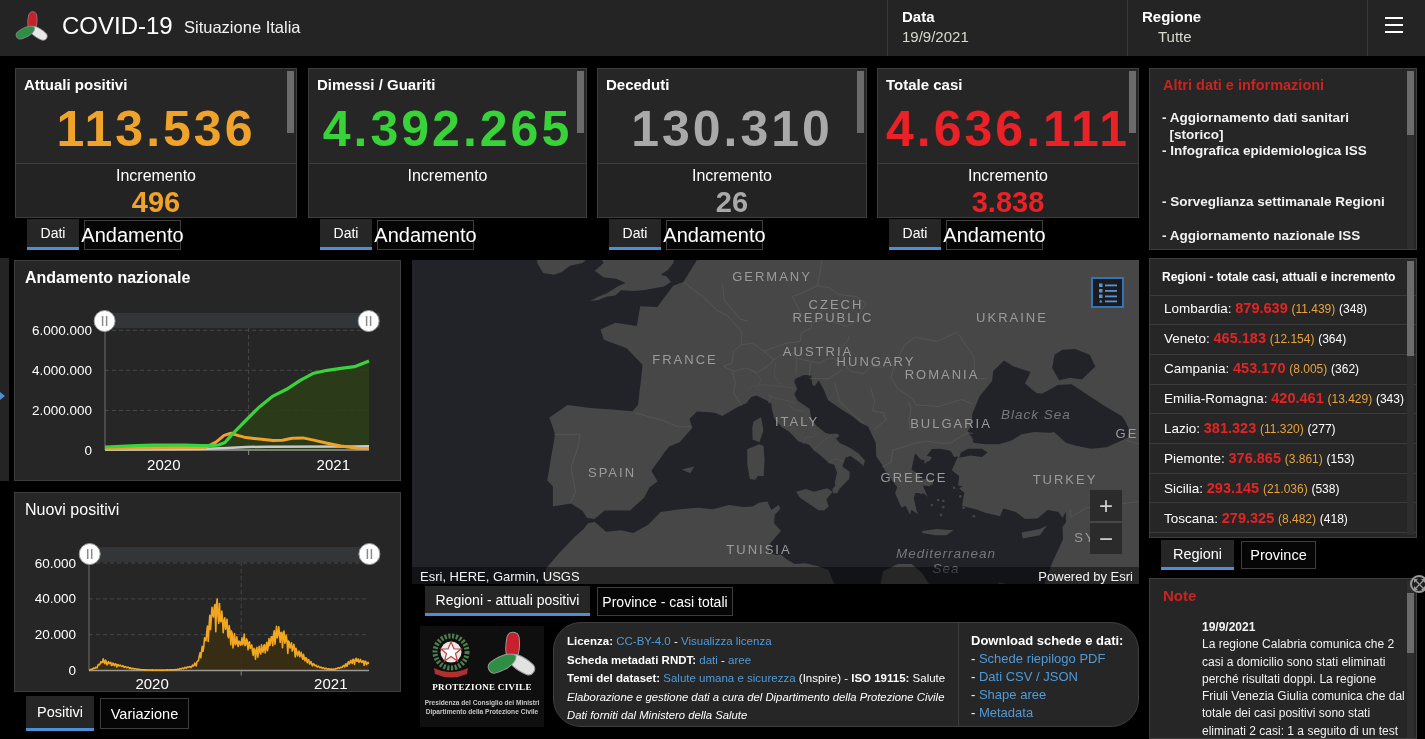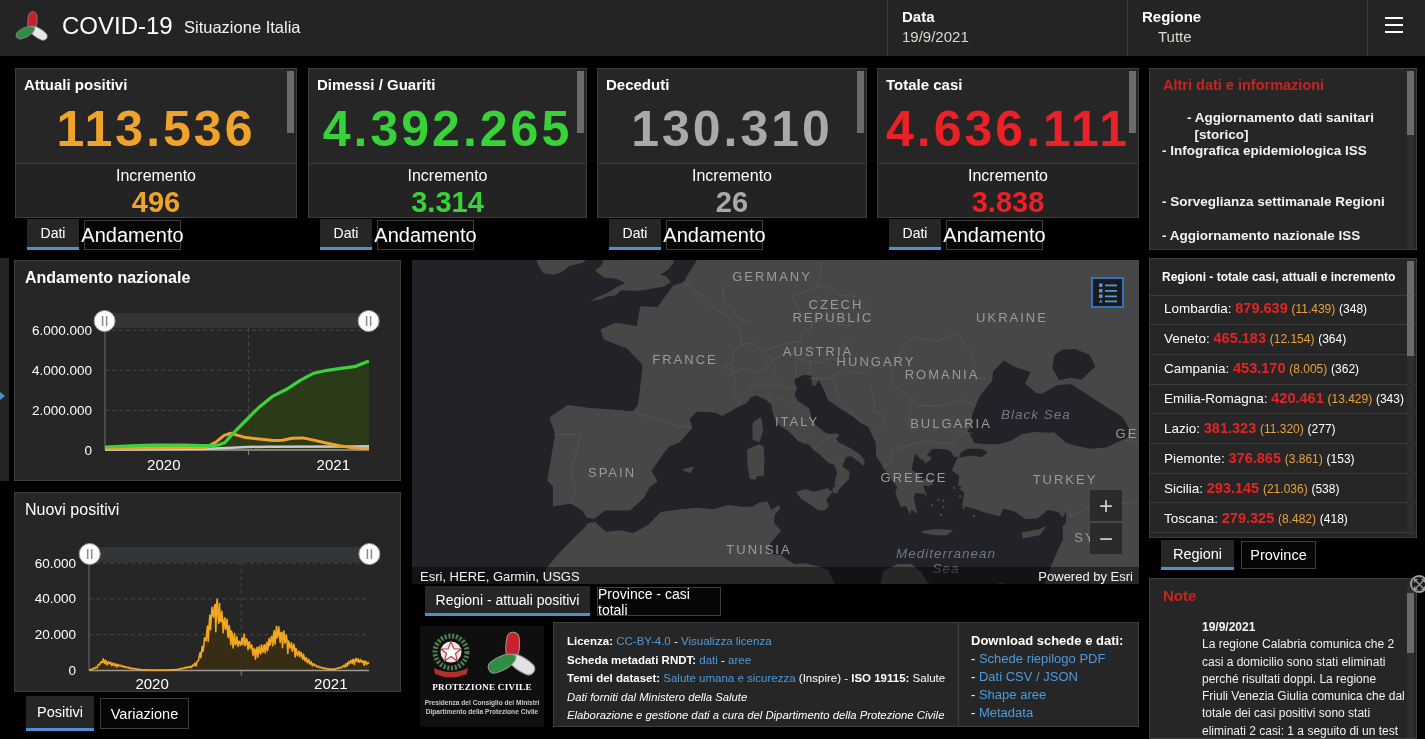--- a/index.html
+++ b/index.html
@@ -52,21 +52,20 @@
   <div class="sb" style="right:2px;top:2px;height:62px;"></div>
 </div>
 <div class="tab-on" style="left:27px;top:219px;width:52px;height:31px;">Dati</div>
 <div class="tab-off" style="left:84px;top:220px;width:97px;height:30px;">Andamento</div>
 
 <div class="panel" style="left:308px;top:68px;width:279px;height:150px;">
   <div class="abs" style="left:8px;top:7px;font-size:15px;font-weight:bold;color:#fff;">Dimessi / Guariti</div>
   <div class="abs" style="left:0;top:25px;width:277px;height:70px;display:flex;align-items:center;justify-content:center;font-size:50px;font-weight:bold;letter-spacing:3px;color:#38d338;">4.392.265</div>
   <div class="abs" style="left:0;top:94px;width:277px;height:54px;background:#232323;border-top:1px solid #3e3e3e;">
     <div style="text-align:center;margin-top:3px;font-size:16px;color:#fff;">Incremento</div>
-    <div style="text-align:center;margin-top:1px;font-size:29px;font-weight:bold;color:#38d338;">3.314</div>
   </div>
   <div class="sb" style="right:2px;top:2px;height:62px;"></div>
 </div>
 <div class="tab-on" style="left:320px;top:219px;width:52px;height:31px;">Dati</div>
 <div class="tab-off" style="left:377px;top:220px;width:97px;height:30px;">Andamento</div>
 
 <div class="panel" style="left:597px;top:68px;width:270px;height:150px;">
   <div class="abs" style="left:8px;top:7px;font-size:15px;font-weight:bold;color:#fff;">Deceduti</div>
   <div class="abs" style="left:0;top:25px;width:268px;height:70px;display:flex;align-items:center;justify-content:center;font-size:50px;font-weight:bold;letter-spacing:3px;color:#a9a9a9;">130.310</div>
   <div class="abs" style="left:0;top:94px;width:268px;height:54px;background:#232323;border-top:1px solid #3e3e3e;">
@@ -274,61 +273,61 @@
           <rect x="7" y="18.5" width="12" height="1.8"></rect>
         </g>
  </svg>
  <div class="abs" style="left:678px;top:230px;width:32px;height:31px;background:#2b2b2b;color:#cfcfcf;font-size:24px;display:flex;align-items:center;justify-content:center;font-weight:300;">+</div>
  <div class="abs" style="left:678px;top:263px;width:32px;height:31px;background:#2b2b2b;color:#cfcfcf;font-size:24px;display:flex;align-items:center;justify-content:center;font-weight:300;">−</div>
  <div class="abs" style="left:0;top:307px;width:727px;height:17px;background:rgba(0,0,0,0.45);"></div>
  <div class="abs" style="left:8px;top:309px;font-size:13px;color:#f2f2f2;">Esri, HERE, Garmin, USGS</div>
  <div class="abs" style="right:6px;top:309px;font-size:13px;color:#f2f2f2;">Powered by Esri</div>
 </div>
 <div class="tab-on" style="left:425px;top:586px;width:165px;height:30px;font-size:14px;">Regioni - attuali positivi</div>
-<div class="tab-off" style="left:597px;top:587px;width:124px;height:29px;font-size:14px;">Province - casi totali</div>
+<div class="tab-off" style="left:597px;top:587px;width:136px;height:29px;font-size:14px;">Province - casi totali</div>
 
 <div class="abs" style="left:420px;top:626px;width:124px;height:101px;background:#0f0f0f;">
  <svg class="abs" style="left:8px;top:4px;" width="46" height="52" viewBox="0 0 46 52">
    <circle cx="23" cy="22" r="16" fill="none" stroke="#4e7d4e" stroke-width="5" stroke-dasharray="2.2,1.6"></circle>
    <circle cx="23" cy="22" r="10.5" fill="#e8e8e8"></circle>
    <path d="M23 12 L26 19 L33 19 L27.5 23.5 L29.5 31 L23 26.5 L16.5 31 L18.5 23.5 L13 19 L20 19 Z" fill="#fff" stroke="#c04040" stroke-width="1.2"></path>
    <path d="M6 38 Q23 46 40 38 L39 44 Q23 51 7 44 Z" fill="#b03030"></path>
  </svg>
  <svg class="abs" style="left:64px;top:2px;" width="56" height="56" viewBox="0 0 56 56">
   <g transform="translate(28,30) rotate(3)">
       <path transform="rotate(0)" d="M0,4.5 C-6.5,1.5 -8,-9 -6,-21 C-4.5,-27.5 4.5,-27.5 6,-21 C8,-9 6.5,1.5 0,4.5 Z" fill="#c8202d" stroke="#999" stroke-width="1"></path>
       <path transform="rotate(120)" d="M0,4.5 C-6.5,1.5 -8,-9 -6,-21 C-4.5,-27.5 4.5,-27.5 6,-21 C8,-9 6.5,1.5 0,4.5 Z" fill="#e2e2e2" stroke="#999" stroke-width="1"></path>
       <path transform="rotate(240)" d="M0,4.5 C-6.5,1.5 -8,-9 -6,-21 C-4.5,-27.5 4.5,-27.5 6,-21 C8,-9 6.5,1.5 0,4.5 Z" fill="#2e8f44" stroke="#999" stroke-width="1"></path>
   </g>
  </svg>
  <div class="abs" style="left:0;top:56px;width:124px;text-align:center;font-family:'Liberation Serif',serif;font-size:9px;font-weight:bold;color:#fff;letter-spacing:0.3px;">PROTEZIONE CIVILE</div>
  <div class="abs" style="left:0;top:73px;width:124px;text-align:center;font-size:6.6px;font-weight:bold;color:#c6c6c6;">Presidenza del Consiglio dei Ministri</div>
  <div class="abs" style="left:0;top:82px;width:124px;text-align:center;font-size:6.6px;font-weight:bold;color:#c6c6c6;">Dipartimento della Protezione Civile</div>
 </div>
-<div class="panel" style="left:553px;top:622px;width:586px;height:105px;">
+<div class="panel" style="left:553px;top:622px;width:586px;height:105px;border-radius:28px;">
  <div class="abs" style="left:404px;top:0;width:1px;height:103px;background:#3e3e3e;"></div>
  <div class="abs" style="left:13px;top:9px;width:390px;font-size:11.5px;color:#fff;line-height:18.6px;white-space:nowrap;">
   <div><b>Licenza:</b> <span style="color:#4f9bd9">CC-BY-4.0</span> - <span style="color:#4f9bd9">Visualizza licenza</span></div>
   <div><b>Scheda metadati RNDT:</b> <span style="color:#4f9bd9">dati</span> - <span style="color:#4f9bd9">aree</span></div>
   <div><b>Temi del dataset:</b> <span style="color:#4f9bd9">Salute umana e sicurezza</span> (Inspire) - <b>ISO 19115:</b> Salute</div>
+  <div style="font-style:italic;font-size:11.3px;">Elaborazione e gestione dati a cura del Dipartimento della Protezione Civile</div>
   <div style="font-style:italic;font-size:11.3px;">Dati forniti dal Ministero della Salute</div>
-  <div style="font-style:italic;font-size:11.3px;">Elaborazione e gestione dati a cura del Dipartimento della Protezione Civile</div>
  </div>
  <div class="abs" style="left:417px;top:9px;font-size:13px;color:#fff;line-height:18px;">
   <div style="font-weight:bold;">Download schede e dati:</div>
   <div>- <span style="color:#4f9bd9">Schede riepilogo PDF</span></div>
   <div>- <span style="color:#4f9bd9">Dati CSV / JSON</span></div>
   <div>- <span style="color:#4f9bd9">Shape aree</span></div>
   <div>- <span style="color:#4f9bd9">Metadata</span></div>
  </div>
 </div>
 
 <div class="panel" style="left:1149px;top:68px;width:268px;height:182px;">
  <div class="abs" style="left:13px;top:8px;font-size:14.5px;font-weight:bold;color:#c9241f;">Altri dati e informazioni</div>
- <div class="abs" style="left:12px;top:41px;font-size:13.5px;font-weight:bold;color:#f2f2f2;line-height:16.5px;margin-left:25px;">- Aggiornamento dati sanitari<br>&nbsp;&nbsp;[storico]</div>
+ <div class="abs" style="left:12px;top:41px;font-size:13.5px;font-weight:bold;color:#f2f2f2;line-height:16.5px;">- Aggiornamento dati sanitari<br>&nbsp;&nbsp;[storico]</div>
  <div class="abs" style="left:12px;top:74px;font-size:13.5px;font-weight:bold;color:#f2f2f2;">- Infografica epidemiologica ISS</div>
  <div class="abs" style="left:12px;top:125px;font-size:13.5px;font-weight:bold;color:#f2f2f2;">- Sorveglianza settimanale Regioni</div>
  <div class="abs" style="left:12px;top:159px;font-size:13.5px;font-weight:bold;color:#f2f2f2;">- Aggiornamento nazionale ISS</div>
  <div class="sbtrack" style="right:2px;top:2px;height:178px;"></div>
  <div class="sb" style="right:2px;top:2px;height:64px;"></div>
 </div>
 <div class="panel" style="left:1149px;top:258px;width:268px;height:280px;">
  <div class="abs" style="left:12px;top:11px;font-size:12px;font-weight:bold;color:#fff;white-space:nowrap;">Regioni - totale casi, attuali e incremento</div>
  <div class="abs" style="left:0;top:35.5px;width:266px;height:1px;background:#3a3a3a;"></div>
       <div class="abs" style="left:0;top:65.2px;width:266px;height:1px;background:#3a3a3a;"></div>

